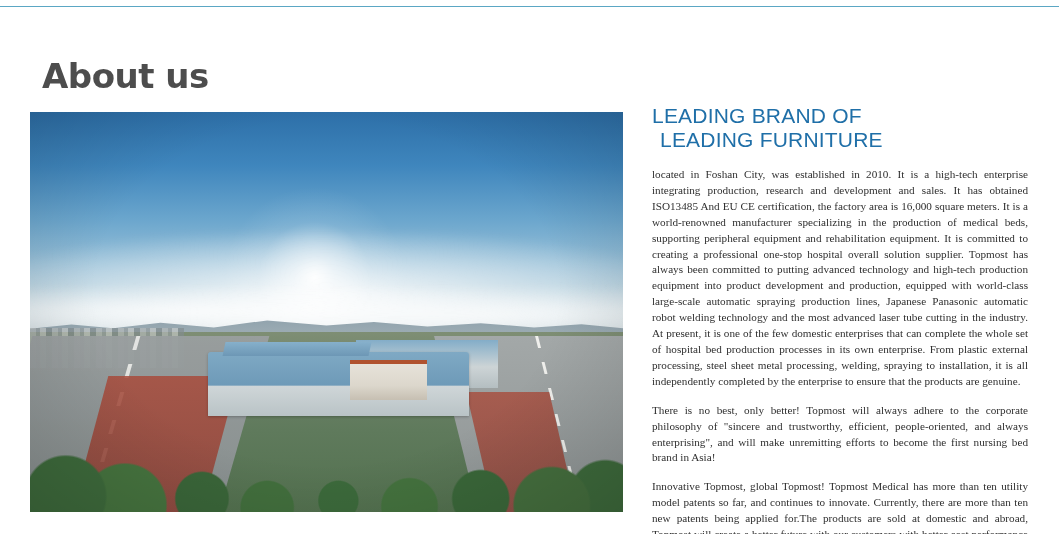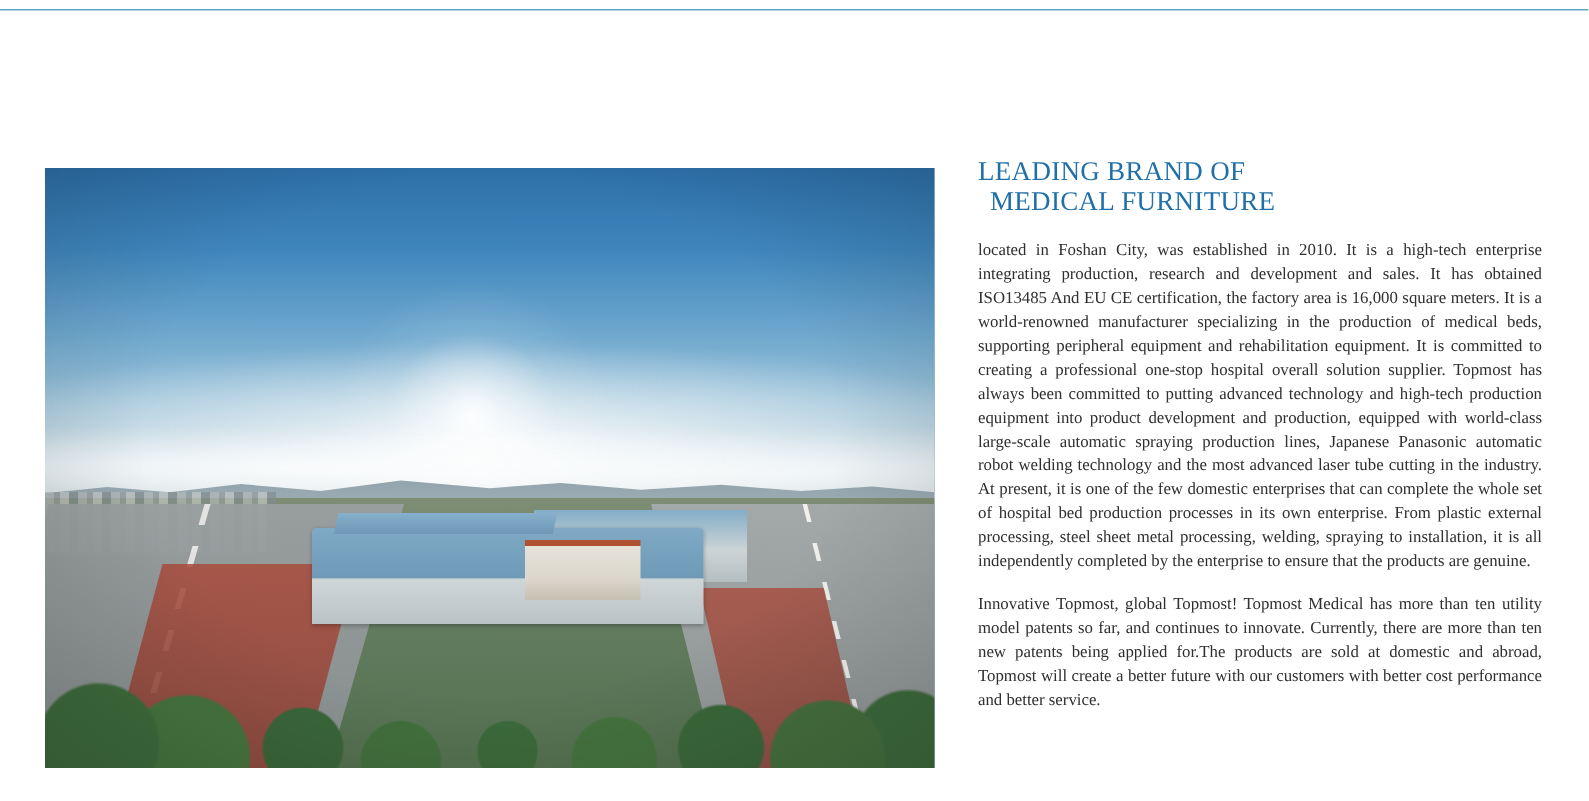--- a/index.html
+++ b/index.html
@@ -236,22 +236,22 @@
   }
 
   
   .col-right {
     position: absolute;
     left: 652px;
     top: 104px;
     width: 376px;
   }
   .headline {
-    font-family: Liberation Serif, serif;
-    font-size: 18px;
+    font-family: Liberation Sans, sans-serif;
+    font-size: 21px;
     line-height: 1.12;
     color: #1f6fa8;
     letter-spacing: 0.2px;
     margin: 0 0 16px 0;
     font-weight: normal;
   }
   .headline .l2 { display: block; padding-left: 8px; }
   .body-text p {
     margin: 0 0 13px 0;
     font-size: 11.2px;
@@ -263,20 +263,21 @@
   }
   .body-text p:last-child { margin-bottom: 0; }
 </style>
 </head>
 <body>
 
 <div class="page">
 
   <div class="top-rule"></div>
 
+  <h1 class="page-title">About us</h1>
 
   <div class="photo">
     <div class="sky"></div>
     <div class="cloudband"></div>
     <div class="cloudband2"></div>
     <div class="hills"></div>
     <div class="ground"></div>
     <div class="city"></div>
     <div class="water"></div>
     <div class="road-left"></div>
@@ -286,21 +287,22 @@
     <div class="factory-b"></div>
     <div class="factory"></div>
     <div class="offices"></div>
     <div class="trees"></div>
     <div class="vignette"></div>
   </div>
 
   <div class="col-right">
     <h2 class="headline">
       <span>LEADING BRAND OF</span>
-      <span class="l2">MEDICAL FURNITURE</span>
+      <span class="l2">LEADING FURNITURE</span>
     </h2>
     <div class="body-text">
       <p>located in Foshan City, was established in 2010.  It is a high-tech enterprise integrating production, research and development and sales. It has obtained ISO13485 And EU CE certification, the  factory area is 16,000 square meters. It is a world-renowned manufacturer specializing in the production of medical beds, supporting peripheral equipment and rehabilitation equipment. It is committed to creating a professional one-stop hospital overall solution supplier. Topmost has always been committed to putting advanced technology and high-tech production equipment into product development and production, equipped with world-class large-scale automatic spraying production lines, Japanese Panasonic automatic robot welding technology and the most advanced laser tube cutting in the industry. At present, it is one of the few domestic enterprises that can complete the whole set of hospital bed production processes in its own enterprise. From plastic external processing, steel sheet metal processing, welding, spraying to installation, it is all independently completed by the enterprise to ensure that the products are genuine.</p>
+      <p>There is no best, only better! Topmost will always adhere to the corporate philosophy of "sincere and trustworthy, efficient, people-oriented, and always enterprising", and will make unremitting efforts to become the first nursing bed brand in Asia!</p>
       <p>Innovative Topmost, global Topmost! Topmost Medical has more than ten utility model patents so far, and continues to innovate. Currently, there are more than ten new patents being applied for.The products are sold at domestic  and abroad, Topmost will create a better future with our customers with better cost performance and better service.</p>
     </div>
   </div>
 
 </div>
 
 </body></html>

